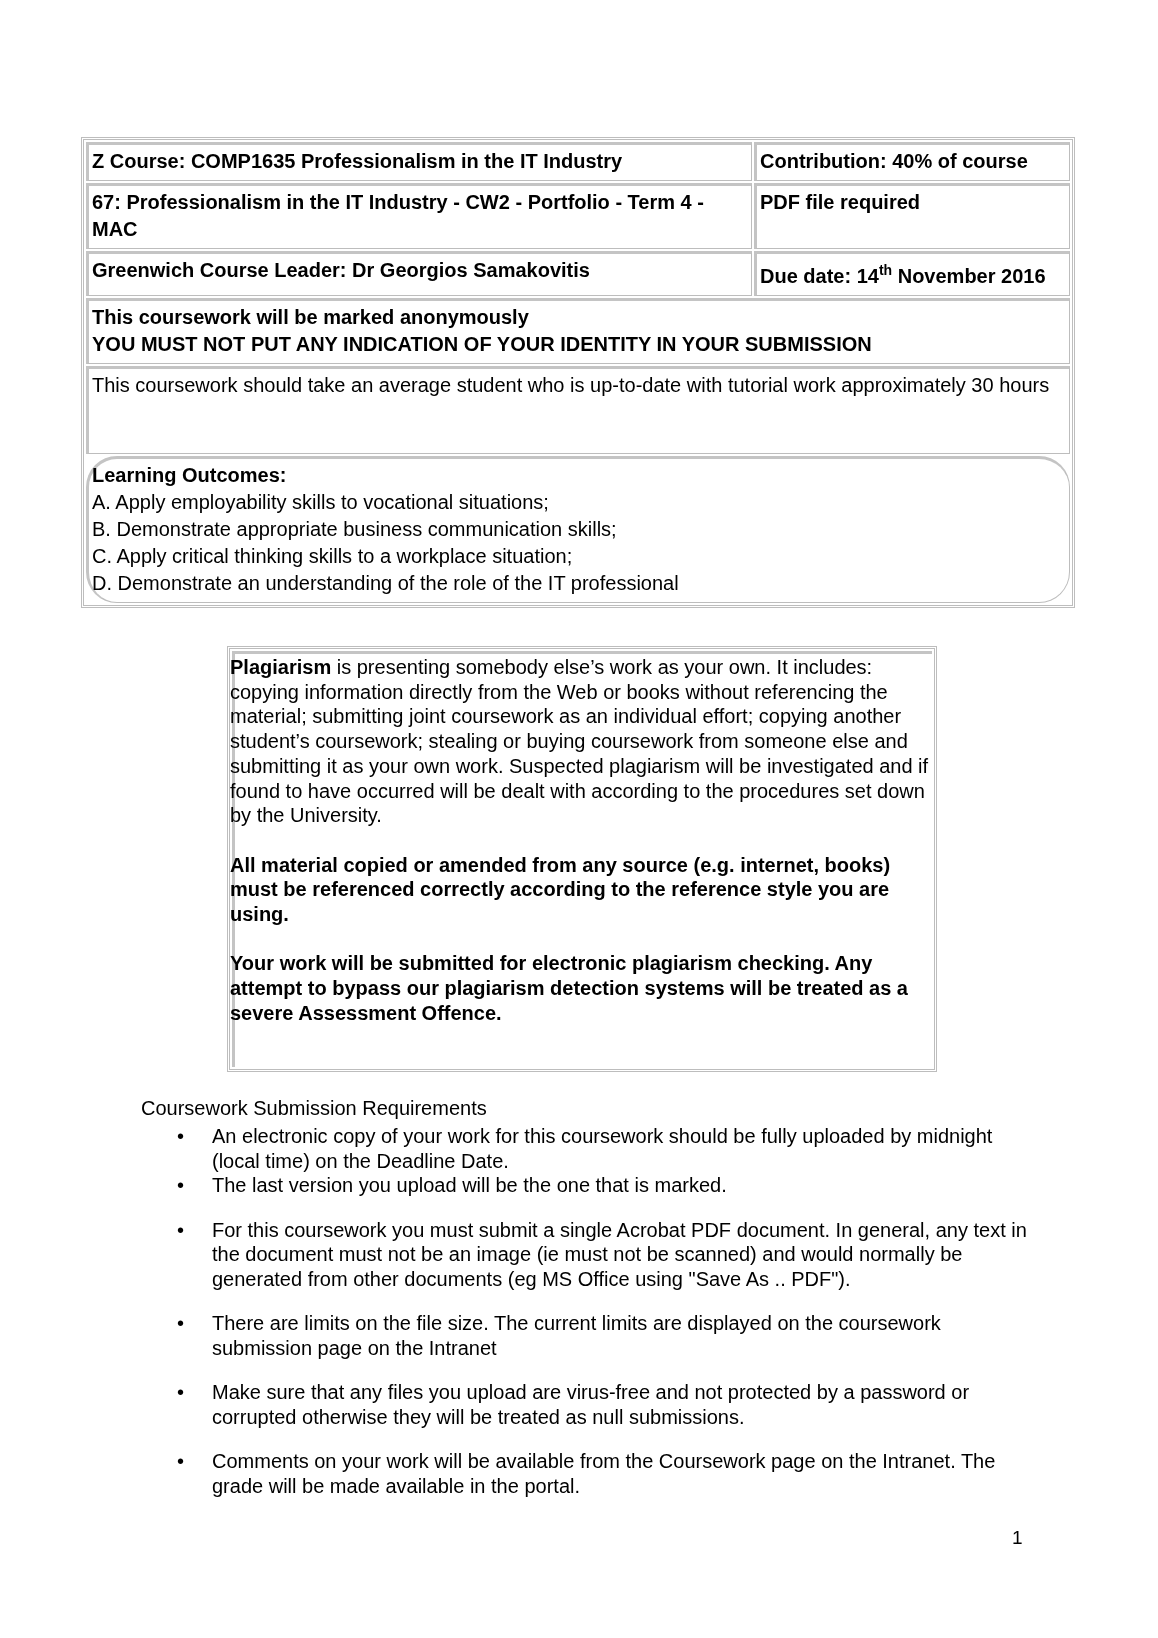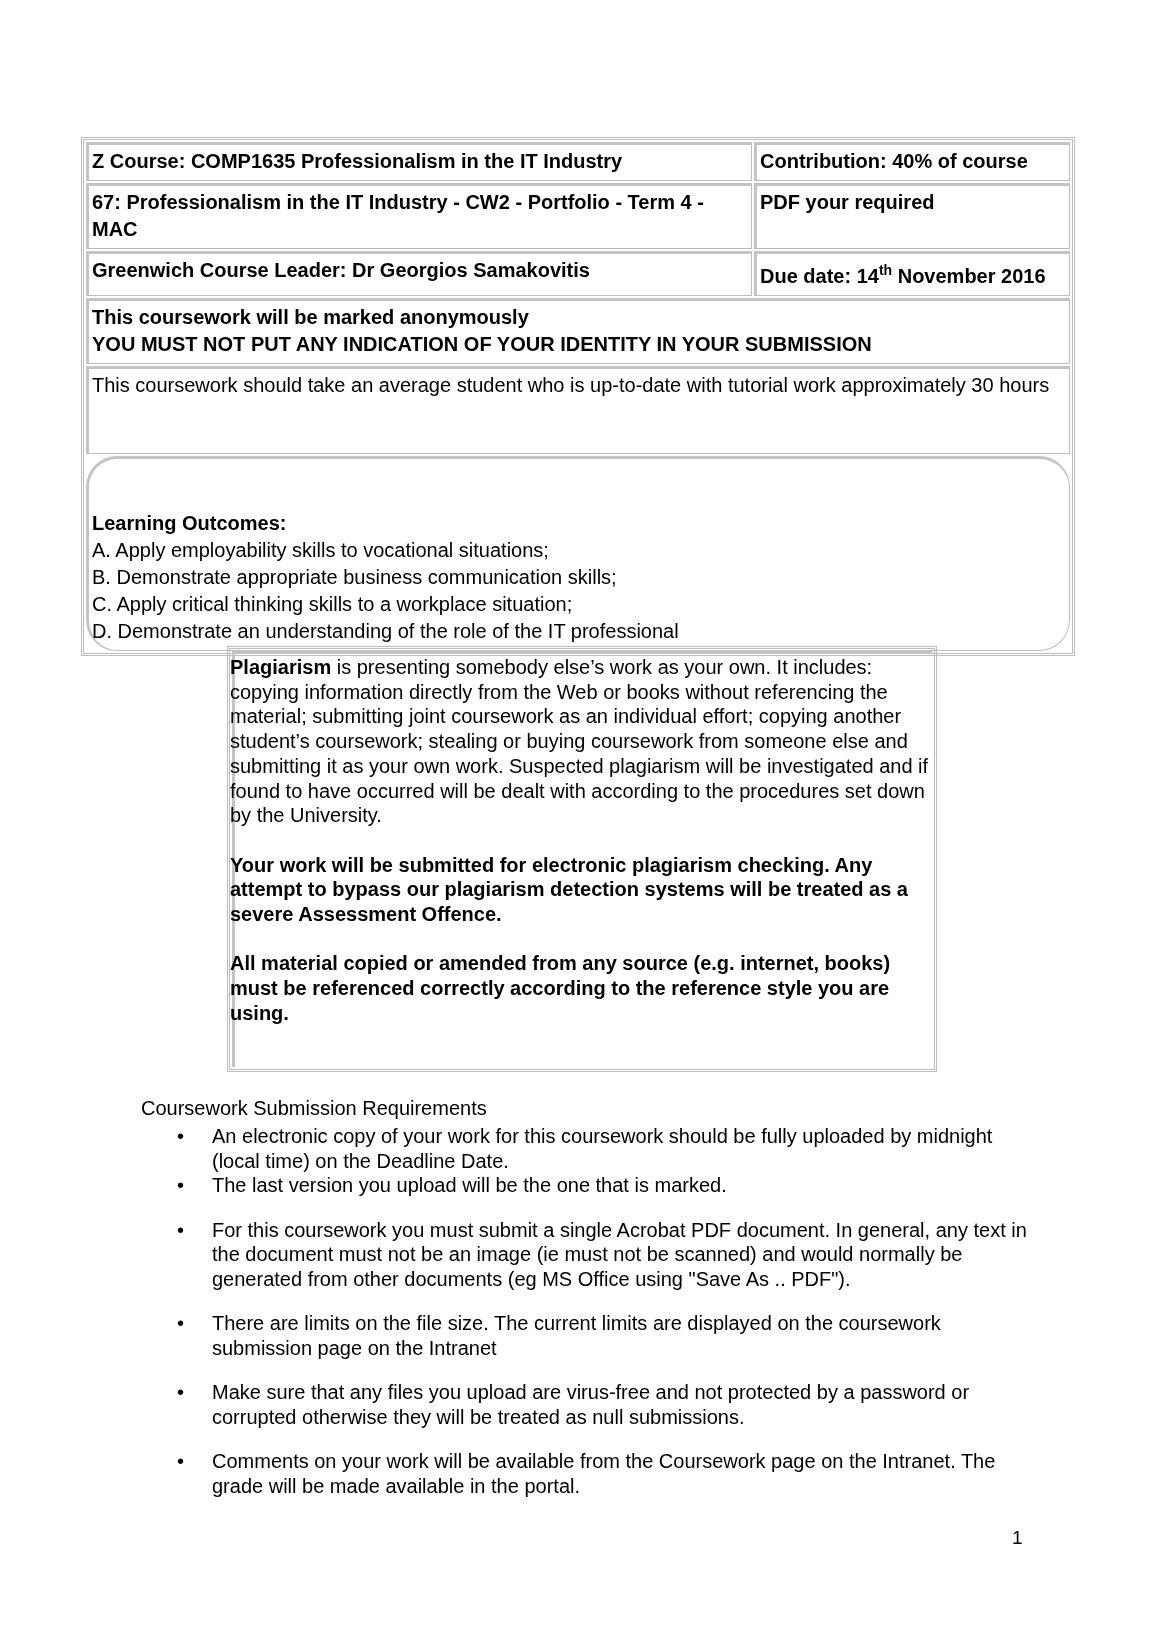--- a/index.html
+++ b/index.html
@@ -9,21 +9,21 @@
     }
     .info-table {
       position: absolute; left: 81px; top: 137px; width: 994px;
       border: 3px double #bdbdbd; border-collapse: separate; border-spacing: 2px;
       box-sizing: border-box; font-size: 20px;
     }
     .info-table td {
       border: 1px solid #bdbdbd; border-top: 3px solid #c4c4c4; border-left: 3px solid #c4c4c4;
       padding: 3px 3px 5px 3px; vertical-align: top; line-height: 27px;
     }
-    .bold { font-weight: bold; margin-top: 48px; }
+    .bold { font-weight: bold; }
     .c-left { width: 656px; }
     .center { }
     .outcomes { line-height: 28px; border-radius: 31px; }
     .plag-box {
       position: absolute; left: 227px; top: 646px; width: 710px; height: 426px;
       border: 3px double #bdbdbd; box-sizing: border-box; padding: 6px 0;
       font-size: 20px; line-height: 24.7px;
     }
     .plag-inner { border-left: 3px solid #c4c4c4; border-top: 3px solid #c4c4c4; position:absolute; left:2px; top:2px; right:2px; bottom:2px; pointer-events:none; }
     .plag-box p { margin: 0 0 24.7px 0; position: relative; }
@@ -41,21 +41,21 @@
 <body>
 
 <table class="info-table">
   <tbody>
       <tr>
     <td class="bold c-left">Z  Course: COMP1635  Professionalism in the IT Industry</td>
     <td class="bold">Contribution: 40% of course</td>
   </tr>
   <tr>
     <td class="bold c-left" style="height:54px;">67: Professionalism in the IT Industry - CW2 - Portfolio - Term 4 - MAC</td>
-    <td class="bold">PDF your required</td>
+    <td class="bold">PDF file required</td>
   </tr>
   <tr>
     <td class="bold c-left">Greenwich Course Leader: Dr Georgios Samakovitis</td>
     <td class="bold"><span>Due date: 14</span><sup style="font-size:14px;">th</sup><span> November 2016</span></td>
   </tr>
   <tr>
     <td colspan="2" class="bold center">
       <div>This coursework will be marked anonymously</div>
       <div>YOU MUST NOT PUT ANY INDICATION OF YOUR IDENTITY IN YOUR SUBMISSION</div>
     </td>
@@ -71,22 +71,22 @@
       <div>C. Apply critical thinking skills to a workplace situation;</div>
       <div>D. Demonstrate an understanding of the role of the IT professional</div>
     </td>
   </tr>
 </tbody>
   </table>
 
 <div class="plag-box">
   <div class="plag-inner"></div>
   <p><b>Plagiarism</b><span> is presenting somebody else’s work as your own. It includes: copying information directly from the Web or books without referencing the material; submitting joint coursework as an individual effort; copying another student’s coursework; stealing or buying coursework from someone else and submitting it as your own work.  Suspected plagiarism will be investigated and if found to have occurred will be dealt with according to the procedures set down by the University.</span></p>
+  <p class="bold">All material copied or amended from any source (e.g. internet, books) must be referenced correctly according to the reference style you are using.</p>
   <p class="bold">Your work will be submitted for electronic plagiarism checking. Any attempt to bypass our plagiarism detection systems will be treated as a severe Assessment Offence.</p>
-  <p class="bold">All material copied or amended from any source (e.g. internet, books) must be referenced correctly according to the reference style you are using.</p>
 </div>
 
 <div class="req-title">Coursework Submission Requirements</div>
 <ul class="req-list">
   <li class="tight"><span class="bullet">•</span><span>An electronic copy of your work for this coursework should be fully uploaded by midnight (local time) on the Deadline Date.</span></li>
   <li><span class="bullet">•</span><span>The last version you upload will be the one that is marked.</span></li>
   <li><span class="bullet">•</span><span>For this coursework you must submit a single Acrobat PDF document. In general, any text in the document must not be an image (ie must not be scanned) and would normally be generated from other documents (eg MS Office using "Save As .. PDF").</span></li>
   <li><span class="bullet">•</span><span>There are limits on the file size. The current limits are displayed on the coursework submission page on the Intranet</span></li>
   <li><span class="bullet">•</span><span>Make sure that any files you upload are virus-free and not protected by a password or corrupted otherwise they will be treated as null submissions.</span></li>
   <li><span class="bullet">•</span><span>Comments on your work will be available from the Coursework page on the Intranet. The grade will be made available in the portal.</span></li>

